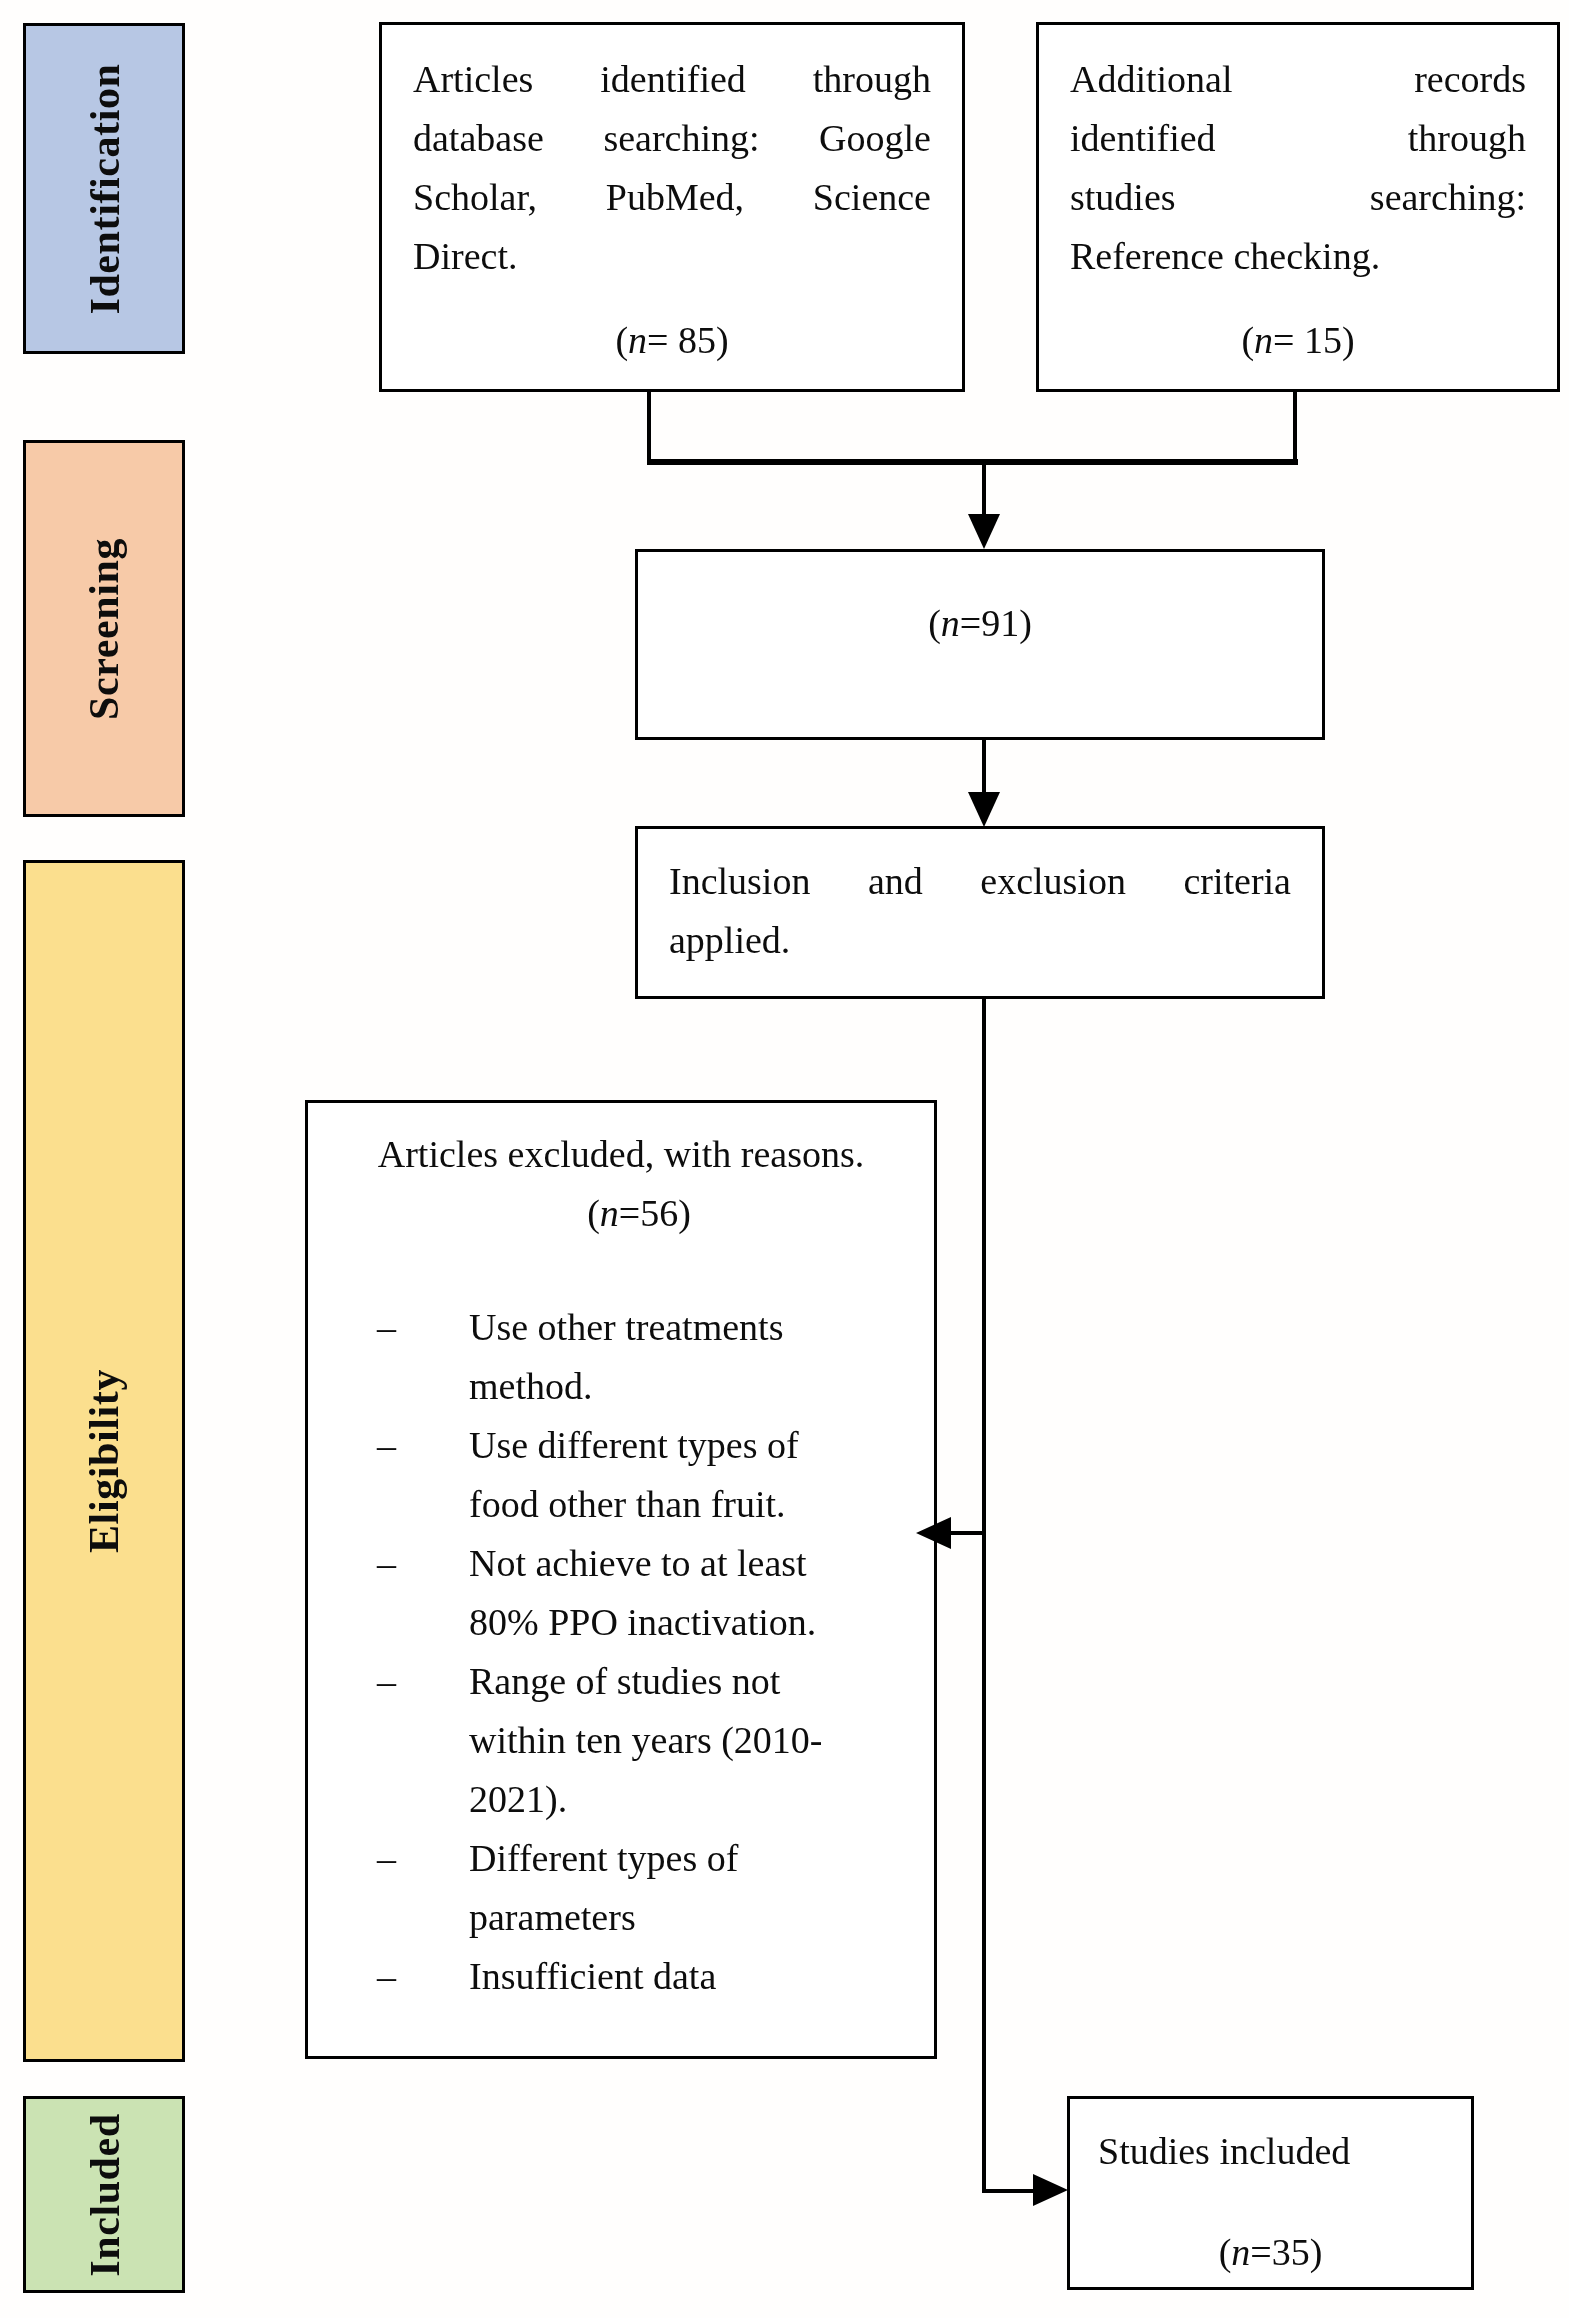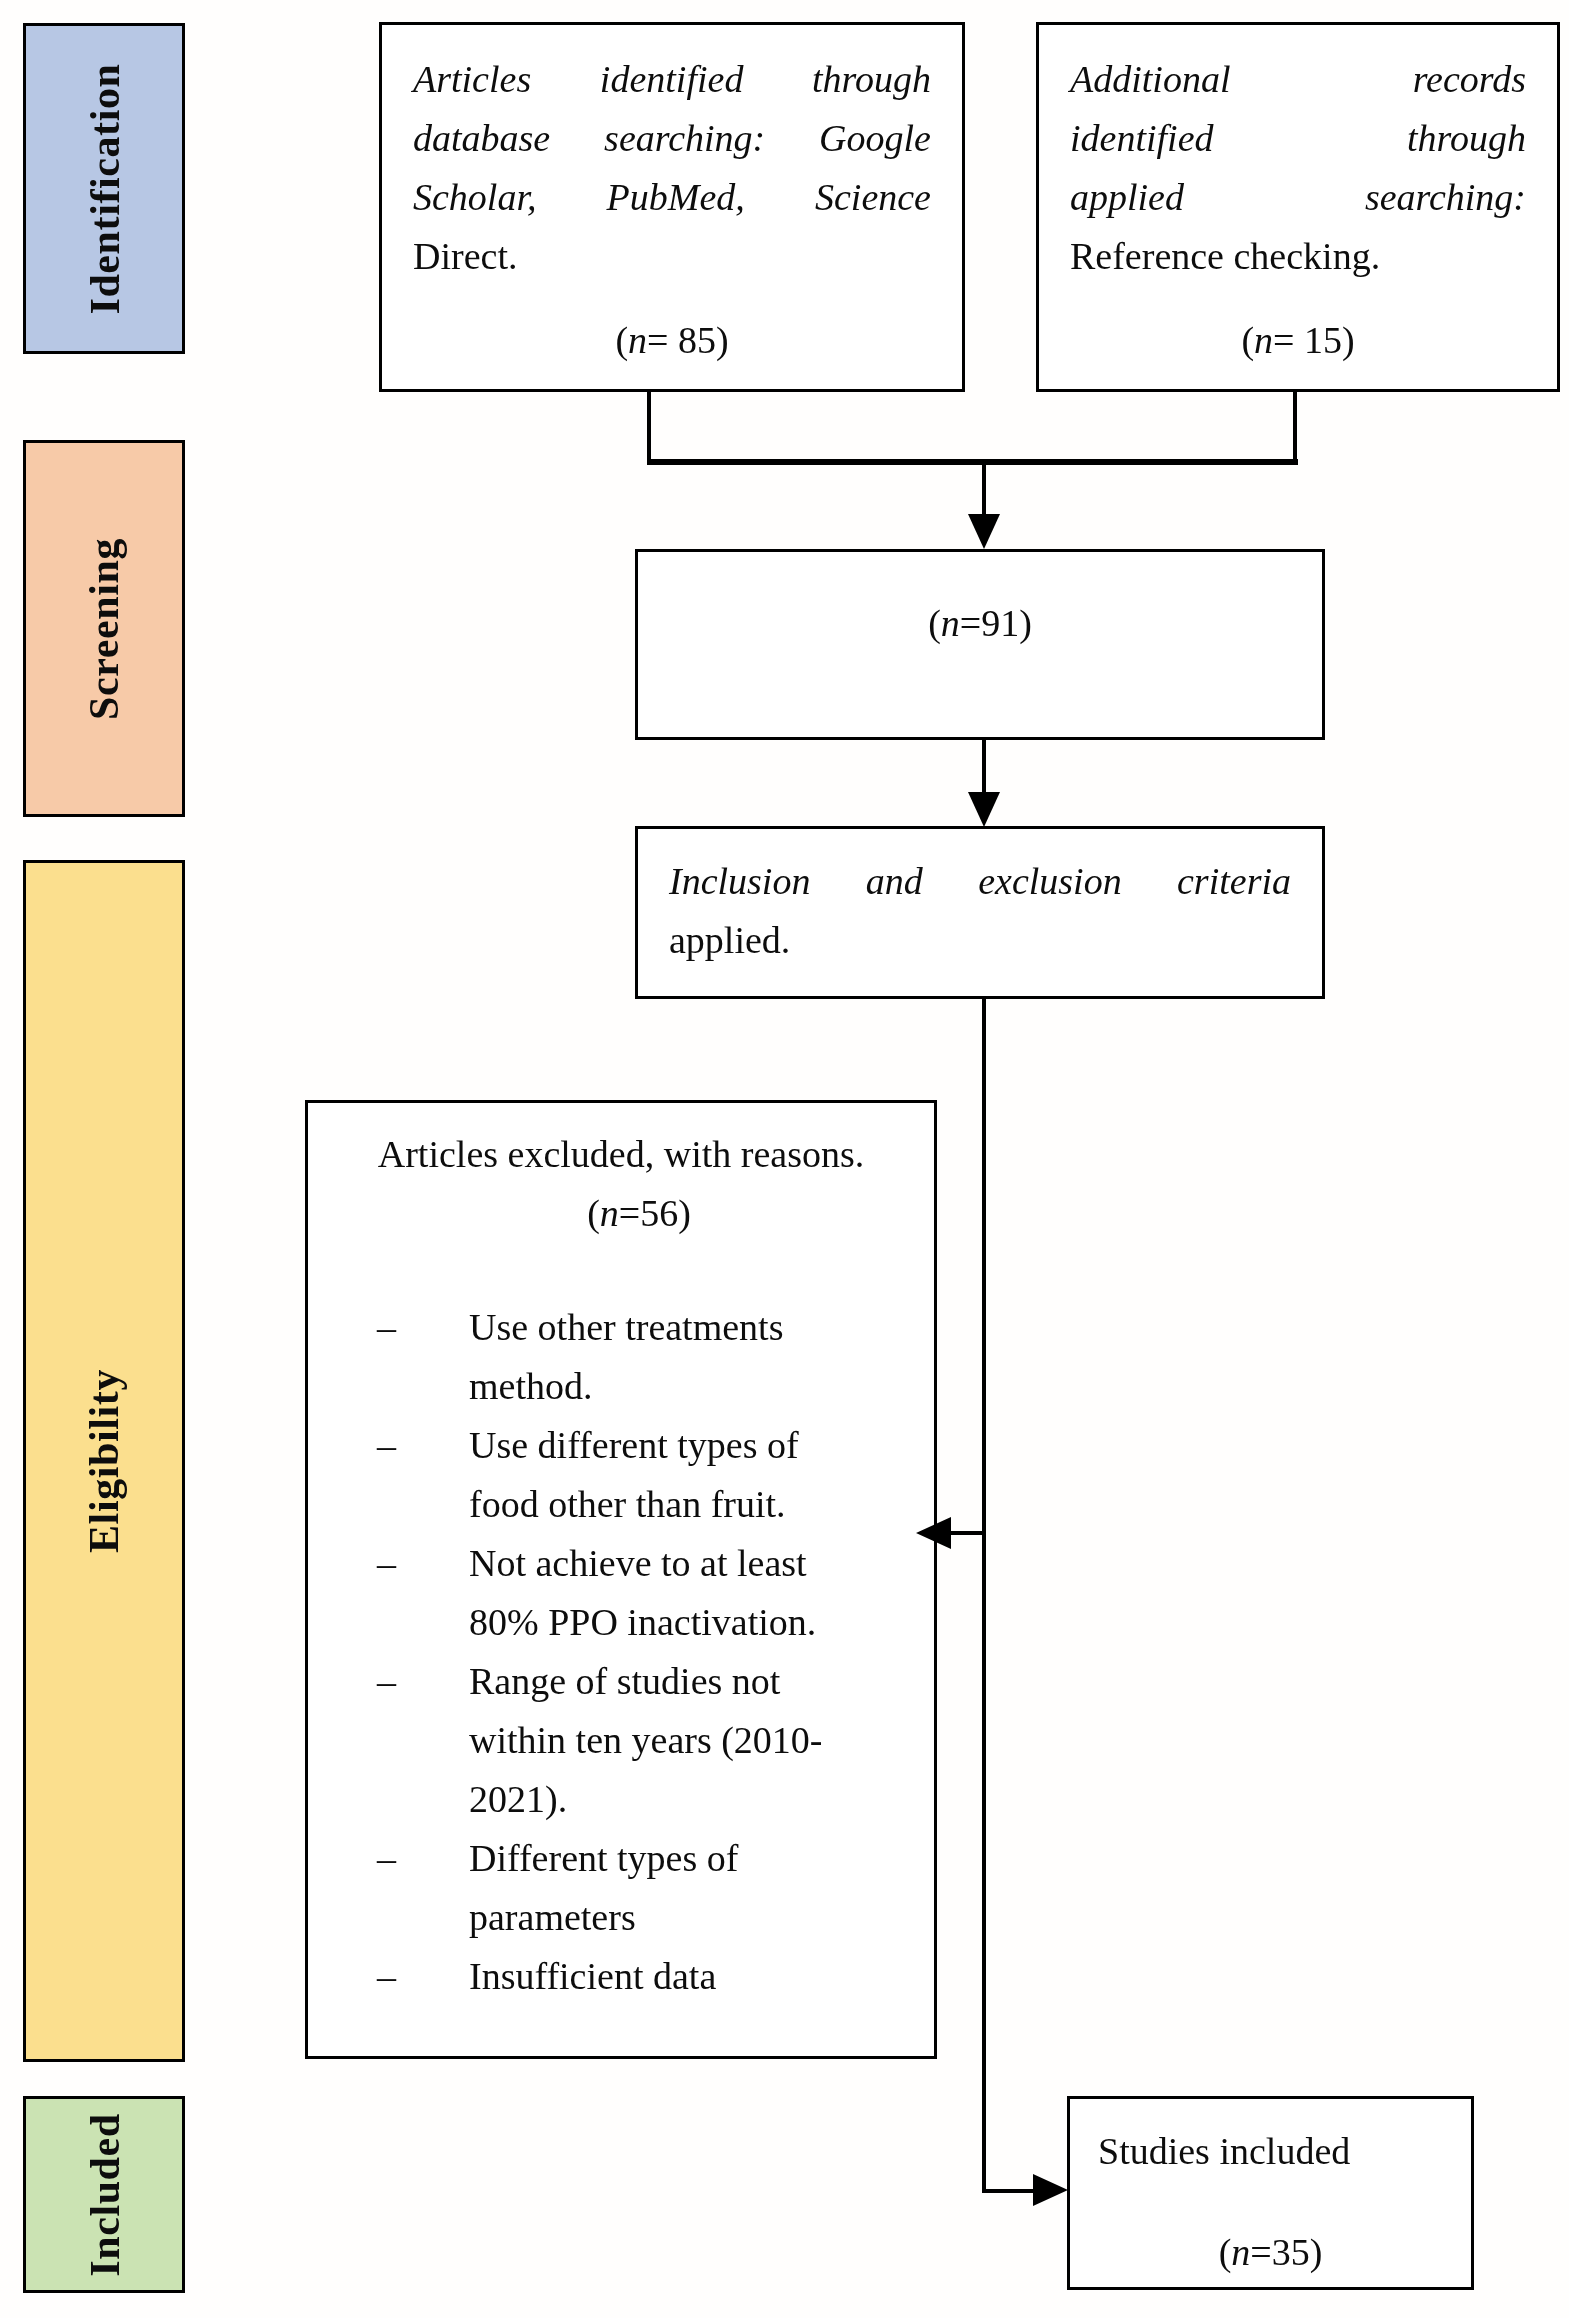--- a/index.html
+++ b/index.html
@@ -39,21 +39,21 @@
   
   .box {
     position: absolute;
     background: #fff;
     border: 3.7px solid #000;
     box-sizing: border-box;
     font-size: 38px;
     line-height: 59px;
   }
   .box .line { min-height: 59px; }
-  .jlines .line:not(:last-child) { text-align: justify; text-align-last: justify; font-style: italic; }
+  .jlines .line:not(:last-child) { text-align: justify; text-align-last: justify; }
   .count { text-align: center; }
   .nvar { font-style: italic; }
 
   .box-identified { left: 379px;  top: 21.6px;   width: 586px;  height: 370px;  padding: 25px 31px 0 31px; }
   .box-additional { left: 1036px; top: 21.6px;   width: 524px;  height: 370px;  padding: 25px 31px 0 31px; }
   .box-identified .count, .box-additional .count { margin-top: 25px; }
 
   .box-duplicates { left: 635px; top: 549px;  width: 690px; height: 191px;  padding: 17.3px 31px 0 31px; }
   .box-duplicates .count { margin-top: 25px; }
 
@@ -117,21 +117,21 @@
       </div>
     <div class="count">
       <span>(</span><span class="nvar">n</span><span>= 85)</span>
     </div>
   </div>
 
   <div class="box jlines box-additional">
     <div class="lines">
         <div class="line">Additional records</div>
         <div class="line">identified through</div>
-        <div class="line">applied searching:</div>
+        <div class="line">studies searching:</div>
         <div class="line">Reference checking.</div>
       </div>
     <div class="count">
       <span>(</span><span class="nvar">n</span><span>= 15)</span>
     </div>
   </div>
 
   <div class="box box-duplicates">
     <div class="count">
       <span>(</span><span class="nvar">n</span><span>=91)</span>

